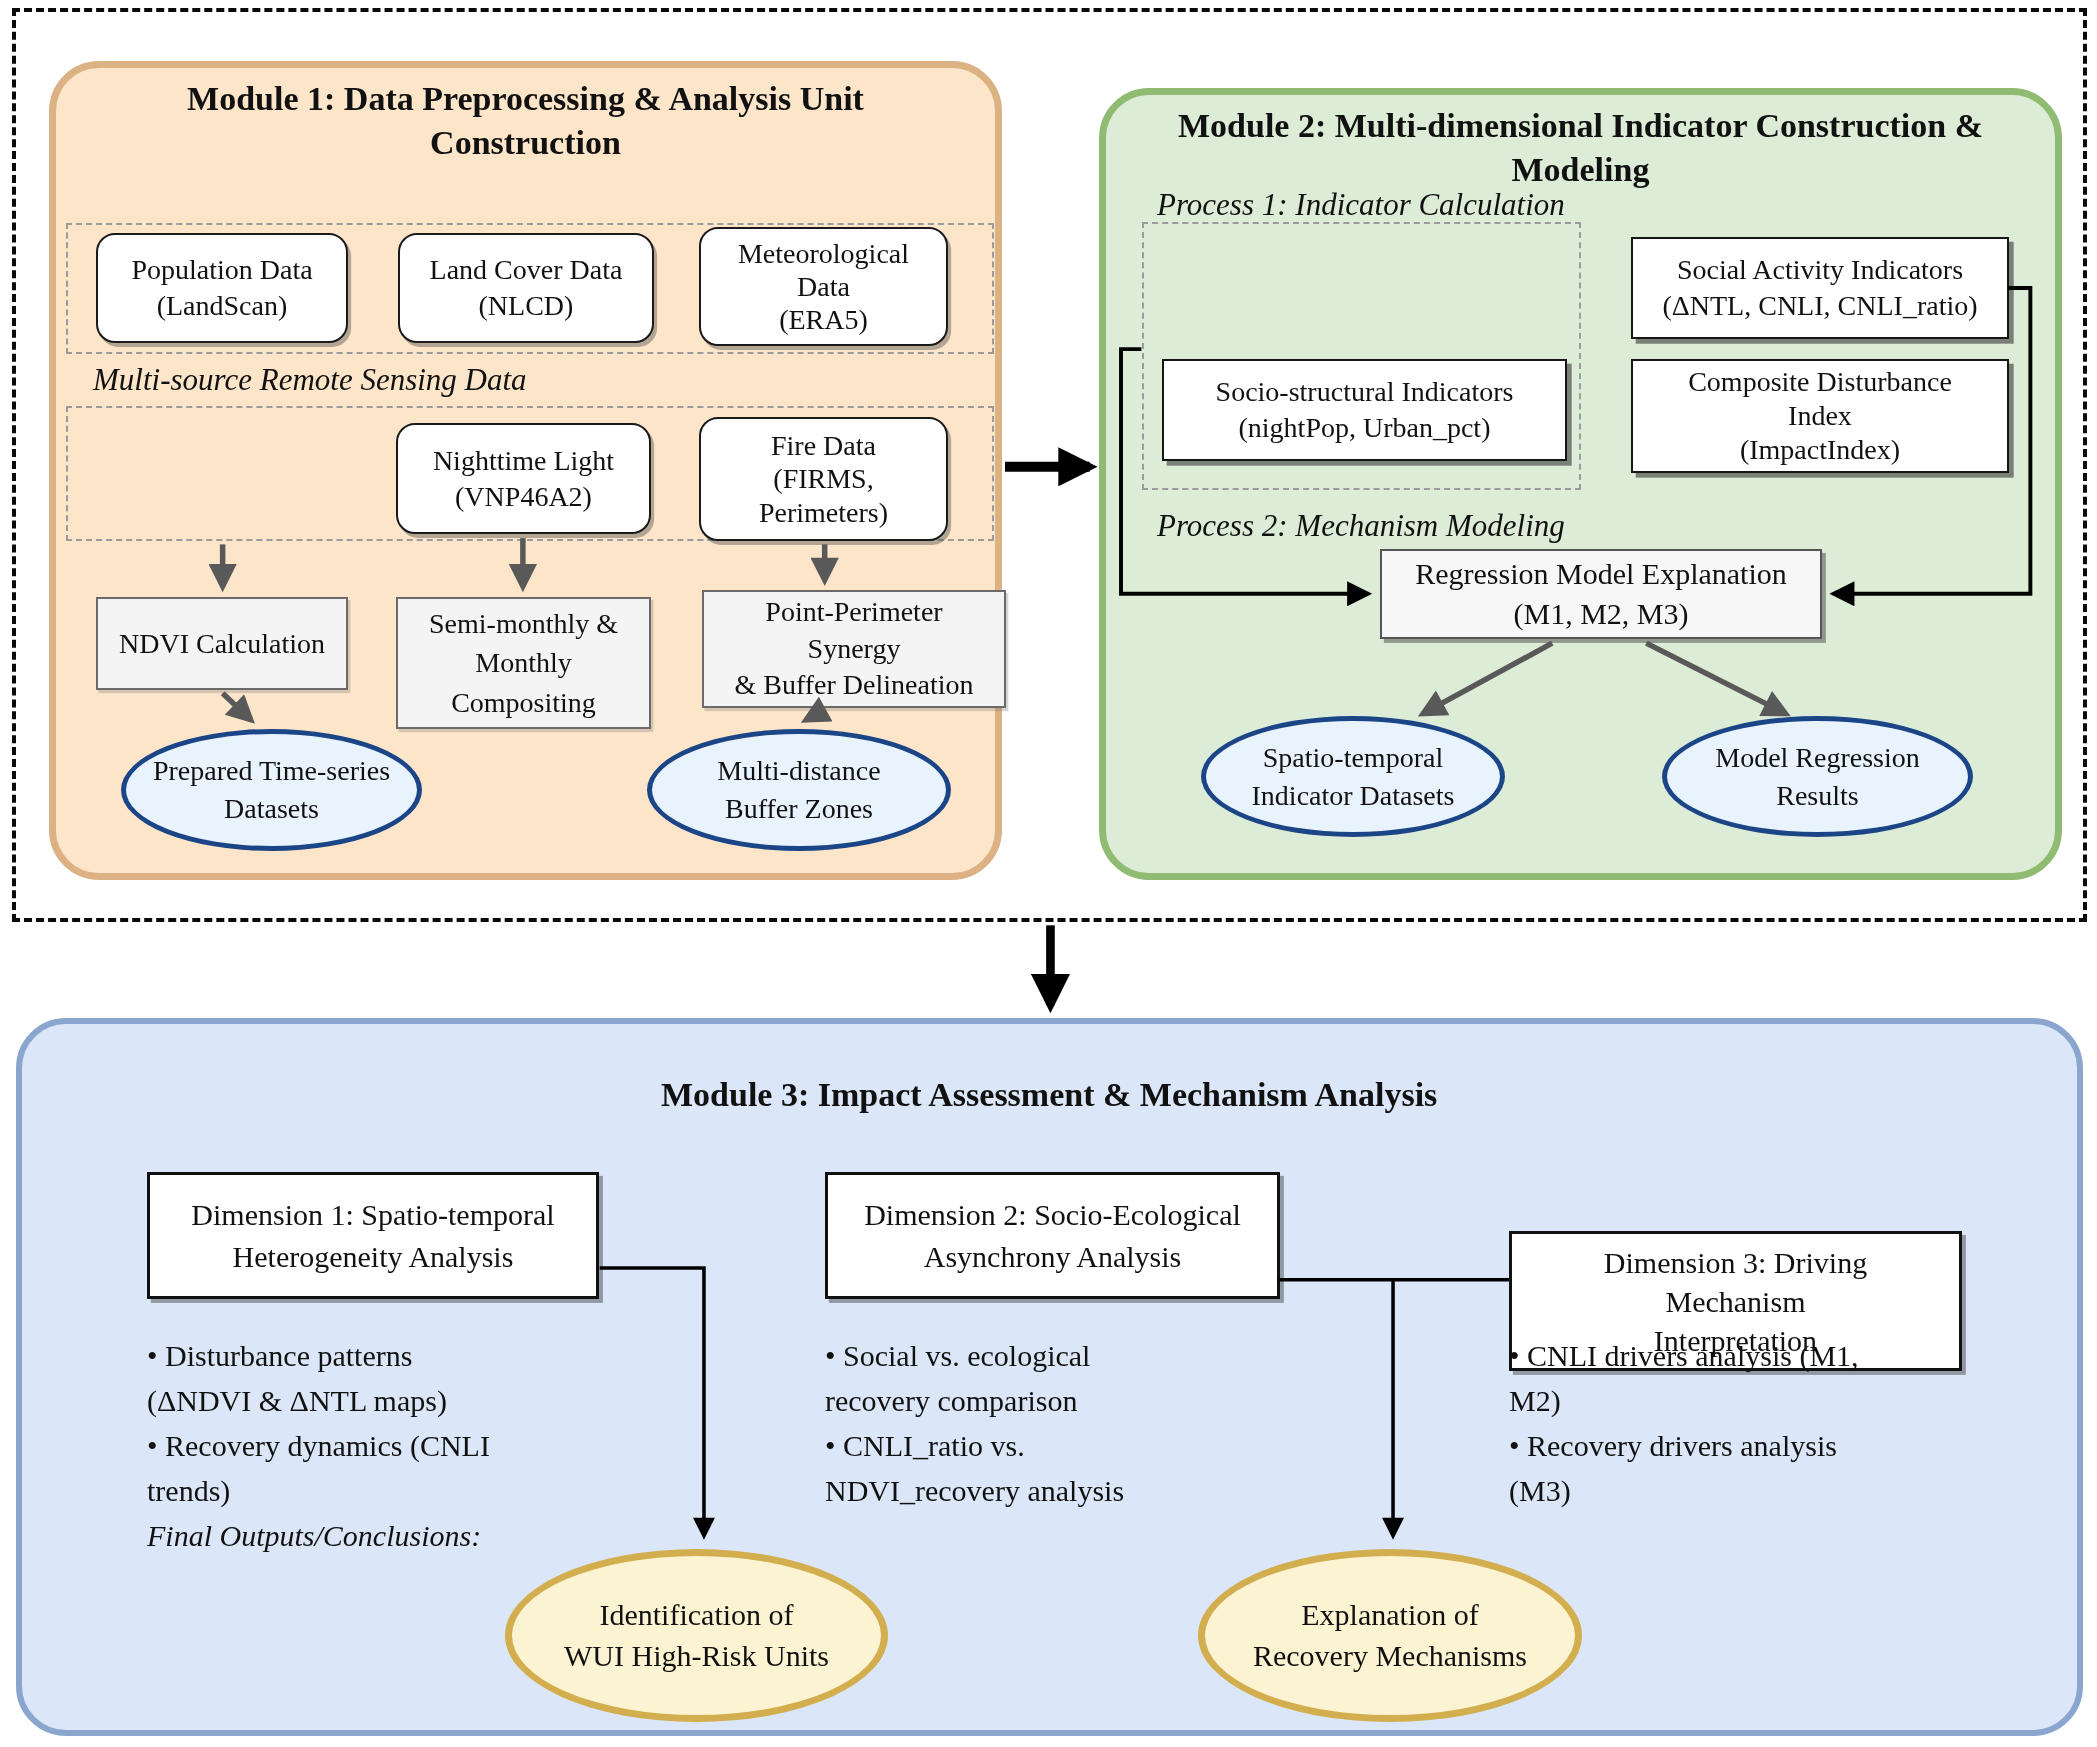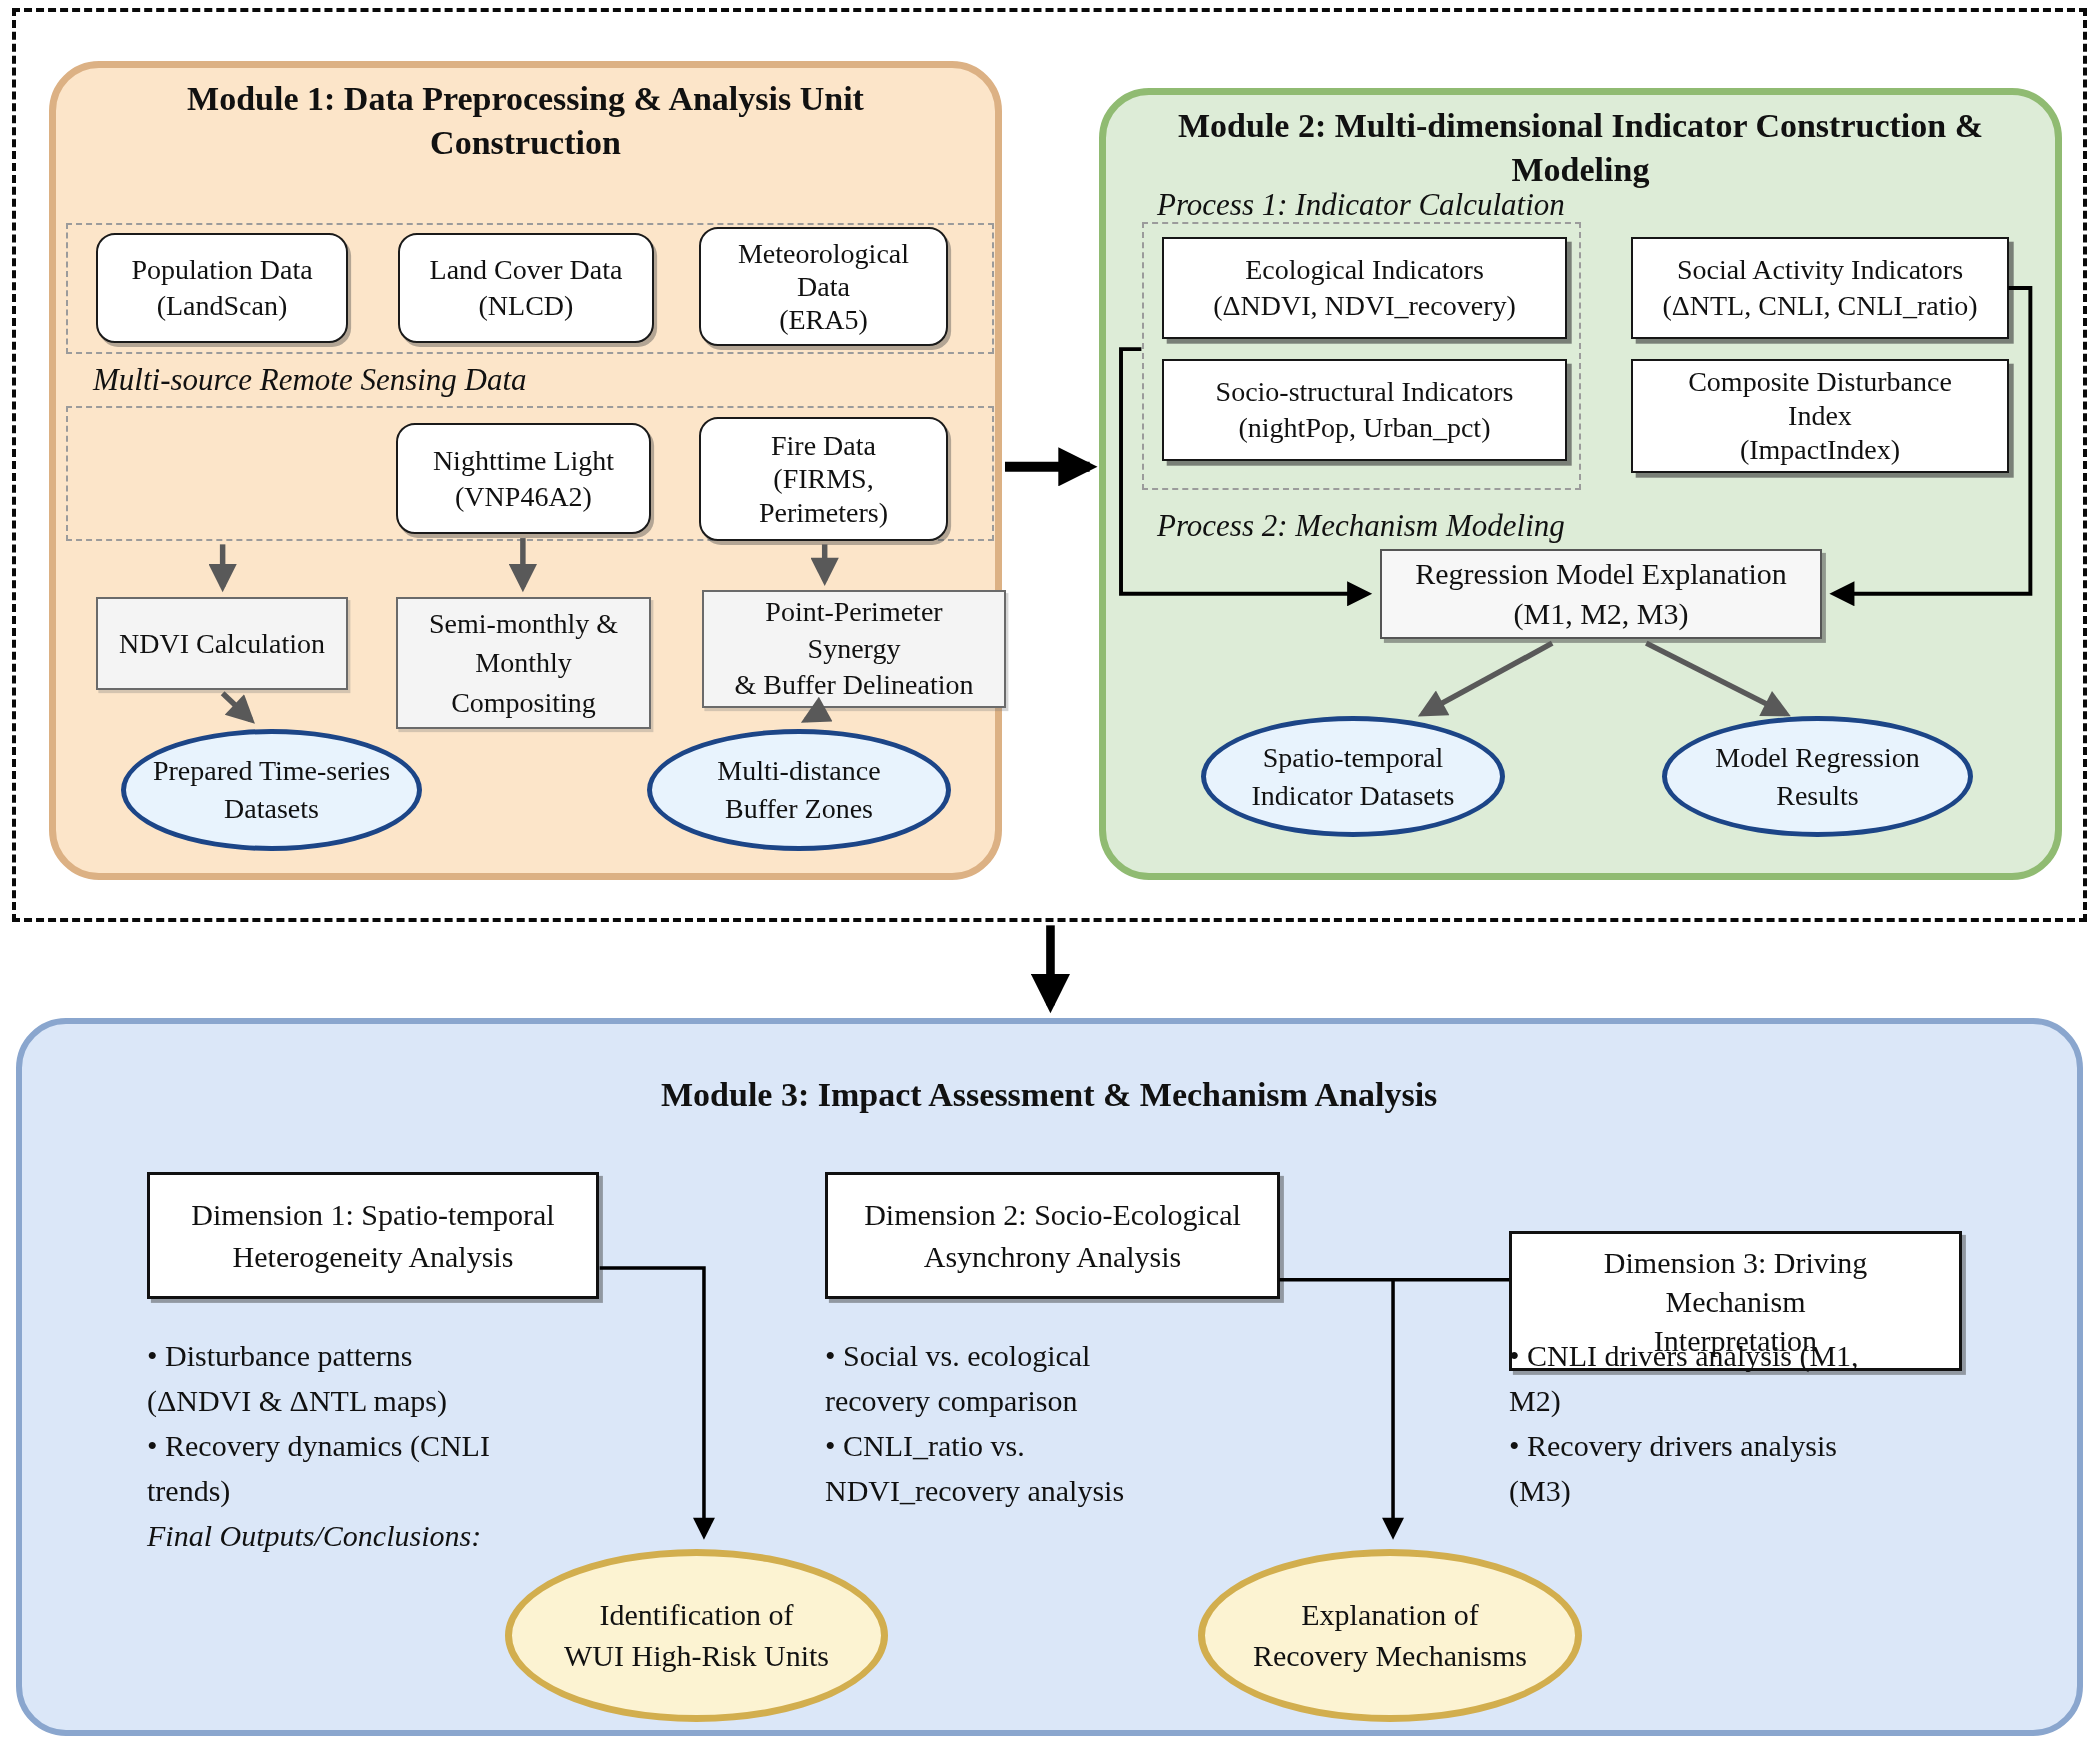--- a/index.html
+++ b/index.html
@@ -75,22 +75,20 @@
 Datasets</div>
   <div class="abs txt ellipse blue" style="left:647px;top:729px;width:304px;height:122px;">Multi-distance
 Buffer Zones</div>
 
   <div id="module2" class="abs module"></div>
   <div class="abs module-title txt" style="left:1099px;top:104px;width:963px;">Module 2: Multi-dimensional Indicator Construction &amp;
 Modeling</div>
   <div class="abs section-label" style="left:1157px;top:187px;">Process 1: Indicator Calculation</div>
 
   <div class="abs dash-group" style="left:1142px;top:222px;width:439px;height:268px;"></div>
-  <div class="abs txt whitebox" style="left:1162px;top:237px;width:405px;height:102px;">Ecological Indicators
-(ΔNDVI, NDVI_recovery)</div>
   <div class="abs txt whitebox" style="left:1631px;top:237px;width:378px;height:102px;">Social Activity Indicators
 (ΔNTL, CNLI, CNLI_ratio)</div>
   <div class="abs txt whitebox" style="left:1162px;top:359px;width:405px;height:102px;">Socio-structural Indicators
 (nightPop, Urban_pct)</div>
   <div class="abs txt whitebox" style="left:1631px;top:359px;width:378px;height:114px;line-height:1.22;">Composite Disturbance
 Index
 (ImpactIndex)</div>
 
   <div class="abs section-label" style="left:1157px;top:508px;">Process 2: Mechanism Modeling</div>
   <div class="abs txt graybox" style="left:1380px;top:549px;width:442px;height:90px;font-size:30px;line-height:1.35;box-shadow:3.9px 3.9px 0 rgba(70,70,70,.5);background:#f7f7f7;border-color:#555;">Regression Model Explanation

